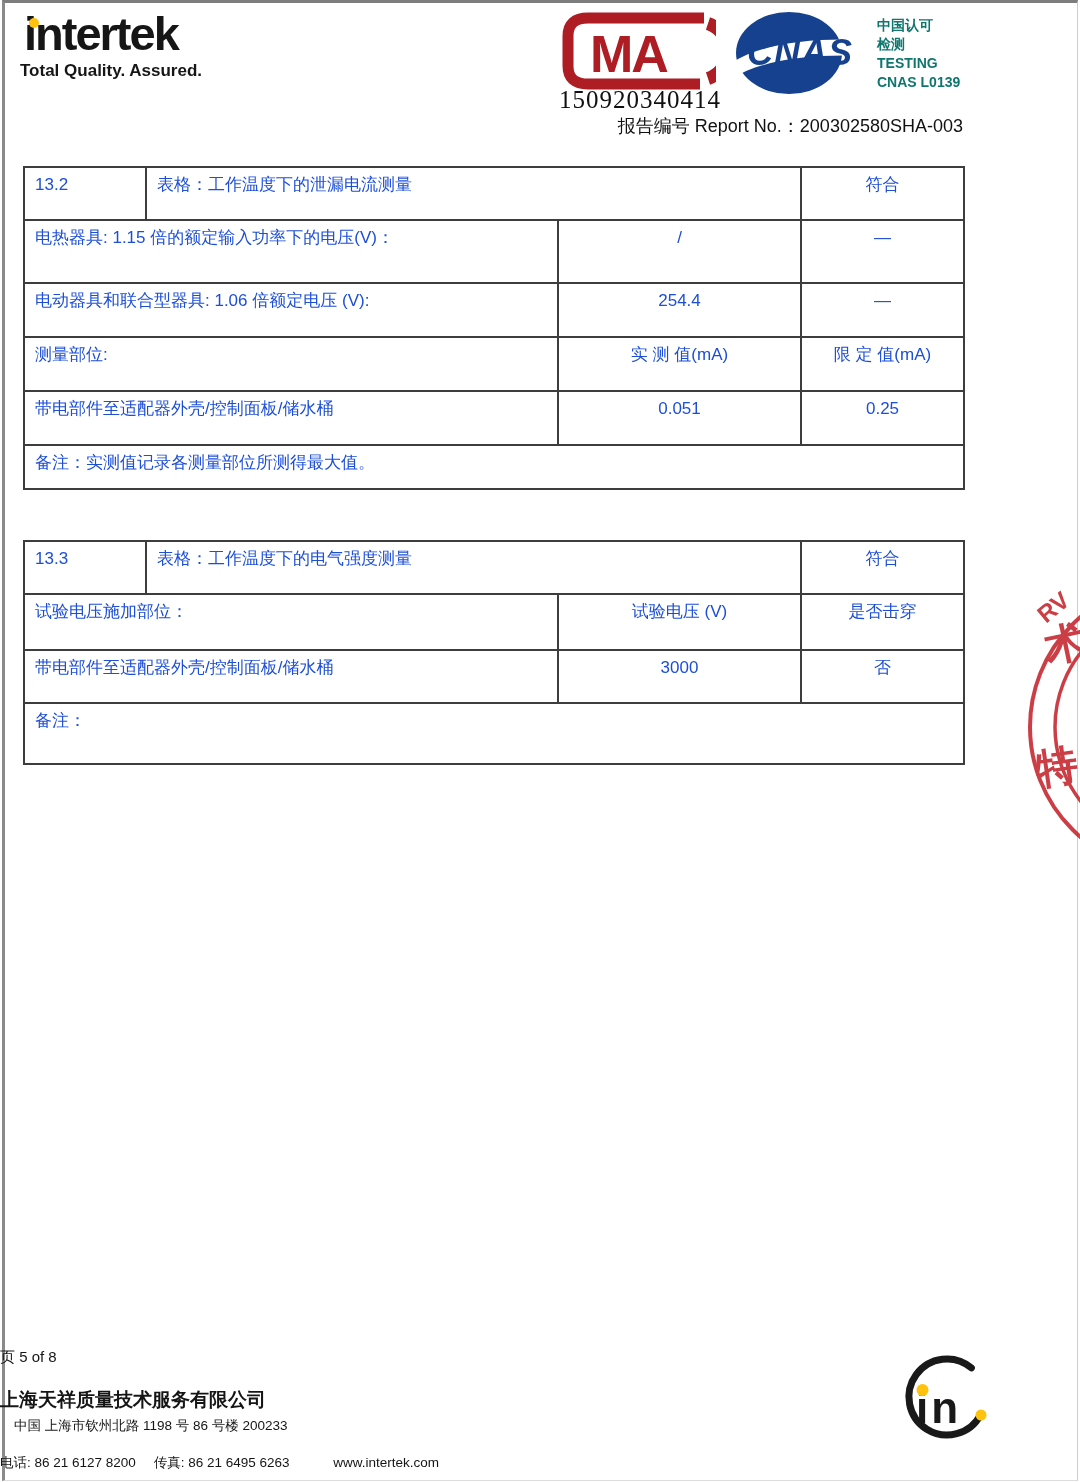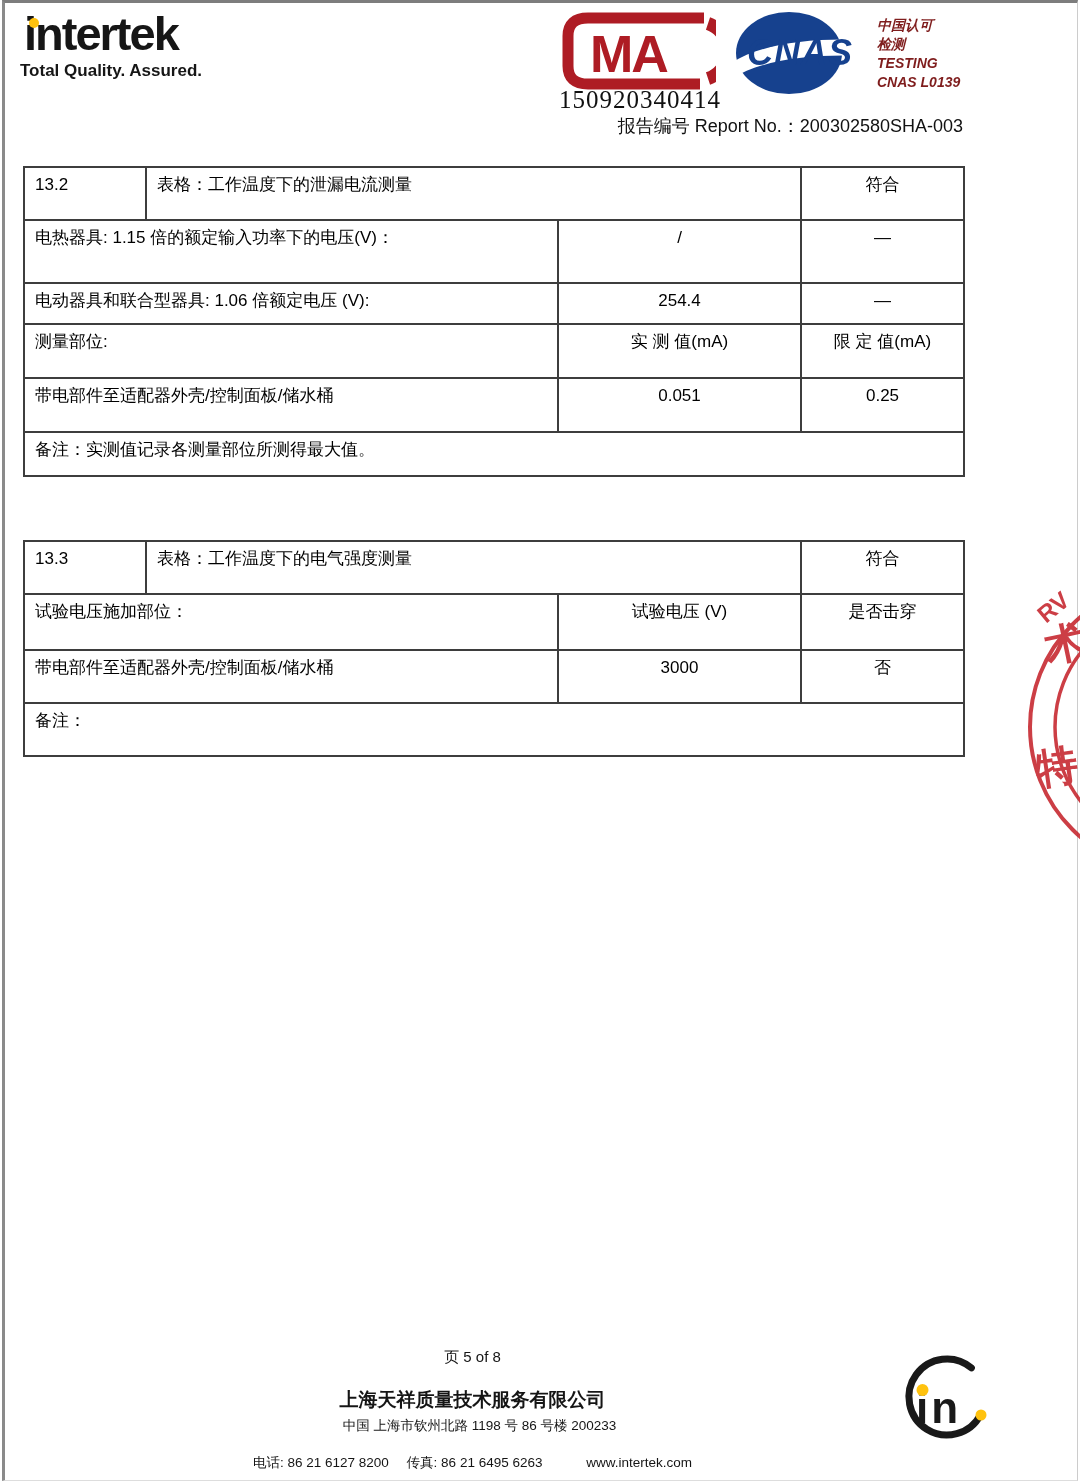--- a/index.html
+++ b/index.html
@@ -16,41 +16,41 @@
   .wordmark{position:absolute;left:24px;top:6px;font-size:47px;font-weight:800;
     letter-spacing:-2px;color:#161616;}
   .wm-dot{position:absolute;left:5px;top:12px;width:10px;height:10px;border-radius:50%;
     background:#ffc20e;}
   .tagline{position:absolute;left:20px;top:61px;font-size:17px;font-weight:bold;color:#161616;}
 
   .cma{position:absolute;left:556px;top:6px;}
   .cma-number{position:absolute;left:559px;top:86px;font-family:"Liberation Serif","DejaVu Serif",serif;
     font-size:25px;letter-spacing:1px;color:#101010;}
   .cnas{position:absolute;left:732px;top:10px;}
-  .accred{position:absolute;left:877px;top:16px;font-weight:bold;color:#7f1d1d;font-style:italic;}
+  .accred{position:absolute;left:877px;top:16px;font-weight:bold;color:#0f766e;}
   .accred div{font-size:14px;line-height:19px;}
   .report-no{position:absolute;right:117px;top:114px;font-size:18px;color:#111;}
 
   
   table.rpt{position:absolute;left:23px;border-collapse:collapse;table-layout:fixed;width:940px;}
   table.rpt td{border:2px solid #3d3d3d;padding:6px 10px;vertical-align:top;
-    font-size:17px;line-height:1.35;color:#000000;background:#fff;}
+    font-size:17px;line-height:1.35;color:#1d4ed8;background:#fff;}
   #tbl-13-2{top:166px;}
   #tbl-13-3{top:540px;}
   td.clause{font-size:15px;}
   td.center{text-align:center;}
   td.num{font-size:15px;text-align:center;padding-top:9px;}
   td.gray{background:#bfbfbf;text-align:center;padding-top:10px;}
 
   
   .stamp{position:absolute;left:1024px;top:582px;width:56px;height:285px;overflow:visible;}
   .stamp text{font-weight:bold;fill:#c5242c;}
 
   
-  .footer{position:absolute;left:0;top:1348px;width:945px;text-align:center;color:#151515;}
+  .footer{position:absolute;left:0;top:1348px;width:945px;text-align:left;color:#151515;}
   .f-page{font-size:15px;}
   .f-company{font-size:19px;font-weight:bold;margin-top:20px;}
   .f-address{font-size:13.5px;margin-top:4px;padding-left:14px;}
   .f-contact{font-size:13.5px;margin-top:19px;}
   .f-contact .gap{display:inline-block;width:14px;}
   .f-contact .biggap{display:inline-block;width:40px;}
   .roundel{position:absolute;left:901px;top:1351px;}
 </style>
 </head>
 <body>
@@ -96,21 +96,21 @@
       <tr style="height:53px">
     <td class="clause">13.2</td>
     <td colspan="2">表格：工作温度下的泄漏电流测量</td>
     <td class="center">符合</td>
   </tr>
   <tr style="height:63px">
     <td colspan="2">电热器具: 1.15 倍的额定输入功率下的电压(V)：</td>
     <td class="num" style="font-size:17px">/</td>
     <td class="gray">—</td>
   </tr>
-  <tr style="height:41px">
+  <tr style="height:54px">
     <td colspan="2">电动器具和联合型器具: 1.06 倍额定电压 (V):</td>
     <td class="num">254.4</td>
     <td class="gray">—</td>
   </tr>
   <tr style="height:54px">
     <td colspan="2">测量部位:</td>
     <td class="center">实 测 值(mA)</td>
     <td class="center">限 定 值(mA)</td>
   </tr>
   <tr style="height:54px">
@@ -140,21 +140,21 @@
   <tr style="height:56px">
     <td colspan="2">试验电压施加部位：</td>
     <td class="center">试验电压 (V)</td>
     <td class="center">是否击穿</td>
   </tr>
   <tr style="height:53px">
     <td colspan="2">带电部件至适配器外壳/控制面板/储水桶</td>
     <td class="num">3000</td>
     <td class="center">否</td>
   </tr>
-  <tr style="height:53px">
+  <tr style="height:61px">
     <td colspan="4">备注：</td>
   </tr>
 </tbody>
   </table>
 
 <svg class="stamp" width="56" height="285" viewBox="0 0 56 285">
   <g opacity="0.88">
     <circle cx="151" cy="145" r="145" fill="none" stroke="#c5242c" stroke-width="4"></circle>
     <circle cx="151" cy="145" r="120" fill="none" stroke="#c5242c" stroke-width="3.5"></circle>
     <text x="22" y="42" font-size="24" transform="rotate(-40 22 42)">RV</text>

